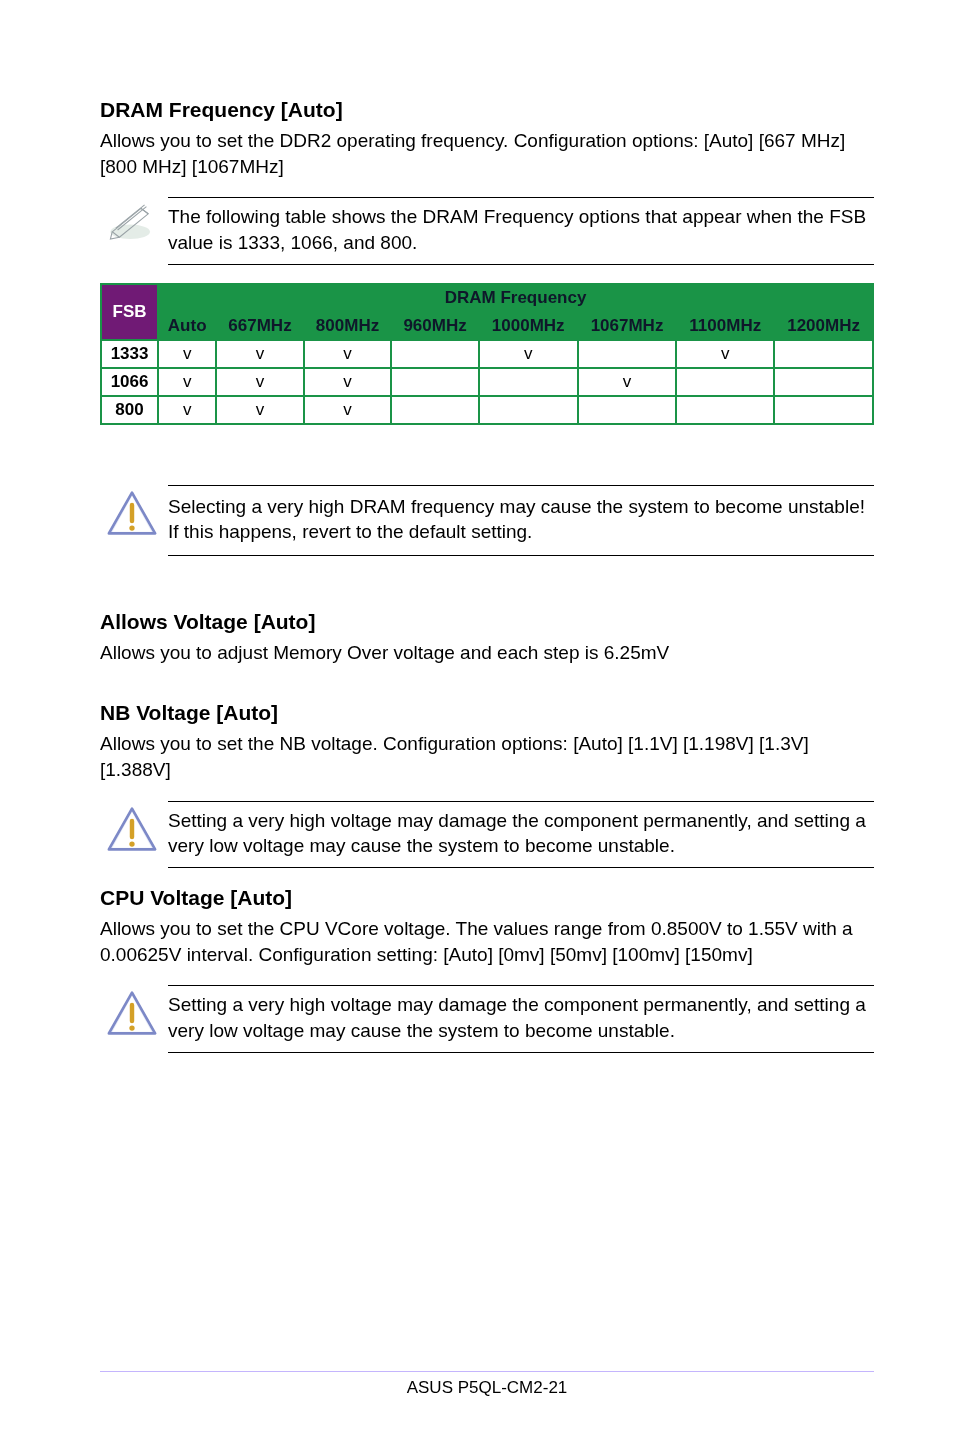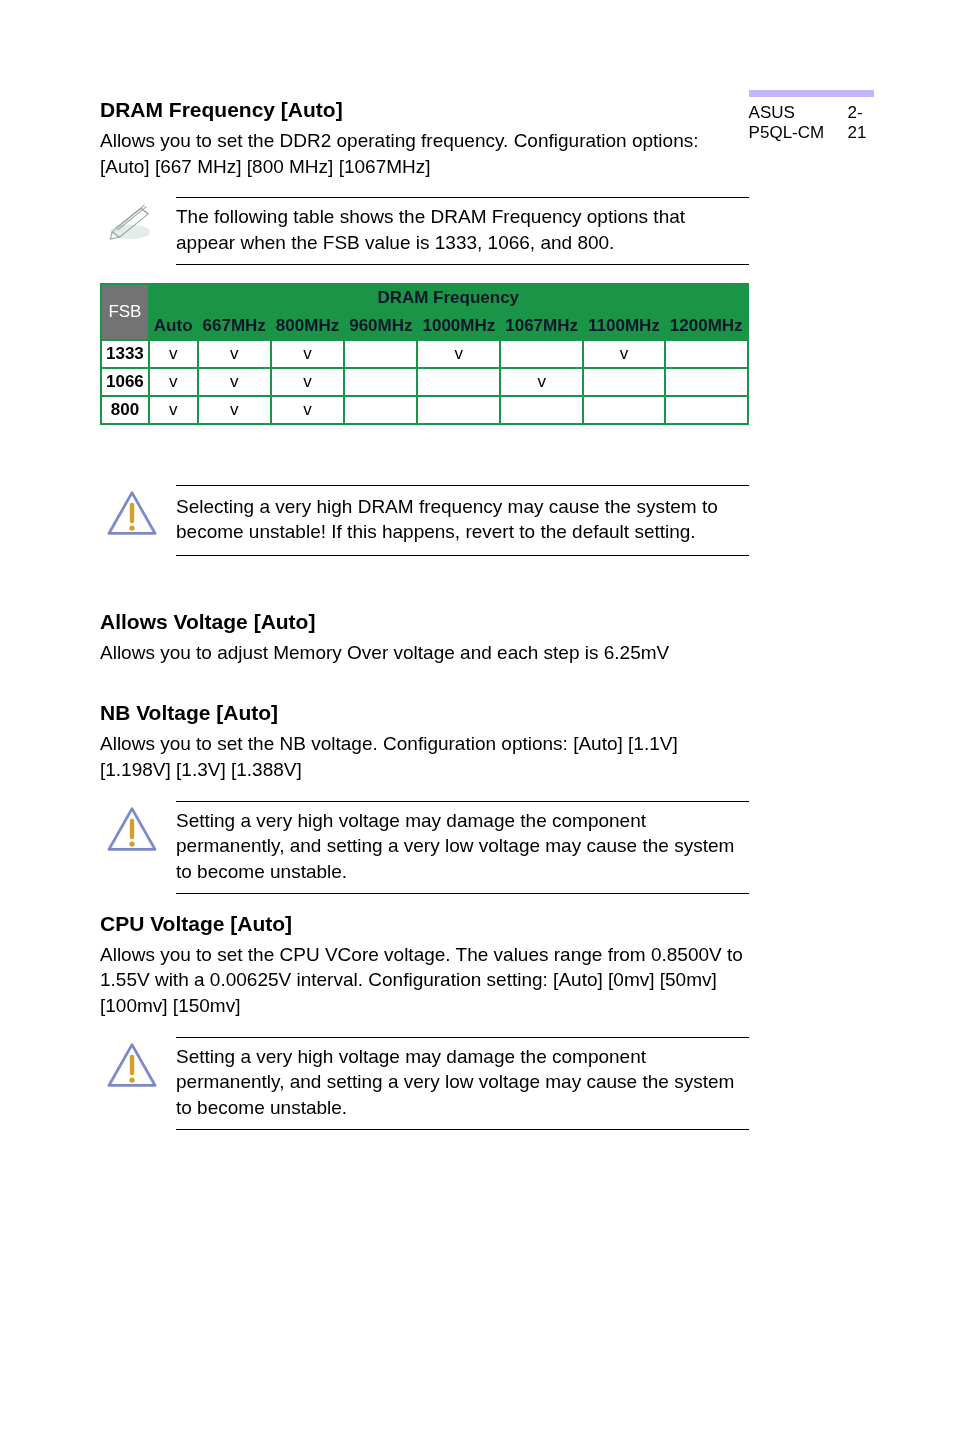--- a/index.html
+++ b/index.html
@@ -1,50 +1,50 @@
 <!DOCTYPE html>
 <html><head>
 <meta charset="utf-8">
 <style>
   * { box-sizing: border-box; margin: 0; padding: 0; }
   html, body { width: 954px; height: 1438px; background: #fff; font-family: Arial, Helvetica, sans-serif; color: #000; }
-  .page { padding: 90px 80px 51px 100px; display: flex; flex-direction: row; height: 100%; }
+  .page { padding: 90px 80px 40px 100px; display: flex; flex-direction: column; height: 100%; }
   .content { flex: 1; }
   h2 { font-size: 21px; font-weight: bold; margin-top: 8px; margin-bottom: 6px; }
   p.body { font-size: 19px; line-height: 1.35; margin-bottom: 10px; }
-  .callout { display: flex; align-items: flex-start; gap: 12px; margin: 18px 0 18px 0; }
+  .callout { display: flex; align-items: flex-start; gap: 4px; margin: 18px 0 18px 0; }
   .callout .icon { width: 64px; flex: 0 0 64px; display: flex; justify-content: center; align-items: flex-start; padding-top: 4px; }
   .callout .text-wrap { flex: 1; border-top: 1px solid #000; border-bottom: 1px solid #000; padding: 8px 0 10px 0; }
   .callout .text-wrap p { font-size: 19px; line-height: 1.35; }
   .callout.small .text-wrap { padding: 6px 0 8px 0; }
   
   
   table.freq { border-collapse: collapse; width: 100%; margin: 12px 0 24px 0; font-size: 17px; }
   table.freq th, table.freq td { border: 2px solid #1a9447; text-align: center; padding: 3px 4px; }
   table.freq thead th { background: #1a9447; color: #0f172a; font-weight: bold; }
-  table.freq .fsb-head { background: #737373; color: #fff; font-weight: normal; vertical-align: middle; }
+  table.freq .fsb-head { background: #701a75; color: #fff; font-weight: bold; vertical-align: middle; }
   table.freq tbody td.fsb-val { font-weight: bold; }
   table.freq thead .spanhead { font-weight: bold; }
   table.freq .auto-cell { color: #0f172a; font-weight: bold; }
   table.freq td.check { font-family: Arial, sans-serif; }
   
   
   .warn-svg { width: 54px; height: 48px; }
   .warn-tri { fill: none; stroke: #7d89c7; stroke-width: 3; stroke-linejoin: round; }
   .warn-body { fill: #fff; }
   .warn-glow { fill: #e6eaf7; }
   .warn-bang { stroke: #d4a027; stroke-width: 5; stroke-linecap: round; }
   .warn-dot { fill: #d4a027; }
   
   
   .pencil-svg { width: 54px; height: 40px; }
   .pencil-line { fill: none; stroke: #9aa3a7; stroke-width: 1.2; }
   .pencil-pad { fill: #e4ece7; }
   
-  .footer { border-top: 7px solid #c4b5fd; padding-top: 6px; display: flex; justify-content: space-between; font-size: 17px; }
+  .footer { border-top: 1px solid #c4b5fd; padding-top: 6px; display: flex; justify-content: center; font-size: 17px; }
   .spacer-md { height: 18px; }
   .spacer-lg { height: 28px; }
 </style>
 </head>
 <body>
 
 <div class="page">
   <div class="content">
 
     <h2>DRAM Frequency [Auto]</h2>

